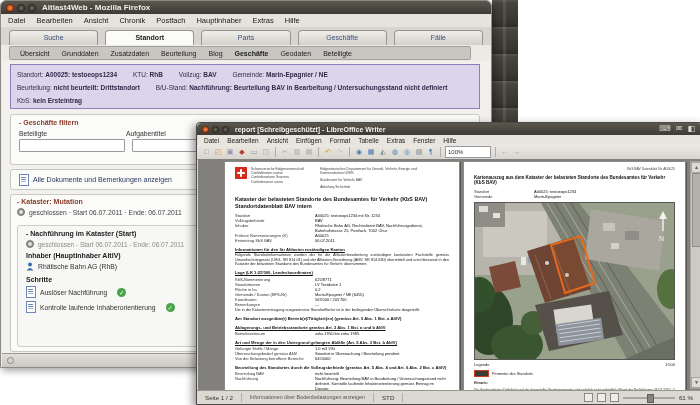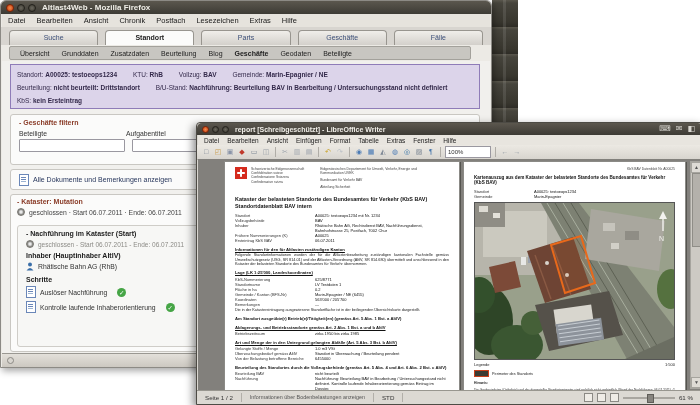--- a/index.html
+++ b/index.html
@@ -114,21 +114,21 @@
       <span class="wbtn"></span>
     </span>
     <span>Altlast4Web - Mozilla Firefox</span>
   </div>
   <div class="menubar">
     <span>Datei</span>
     <span>Bearbeiten</span>
     <span>Ansicht</span>
     <span>Chronik</span>
     <span>Postfach</span>
-    <span>Lesezeichen</span>
+    <span>Hauptinhaber</span>
     <span>Extras</span>
     <span>Hilfe</span>
   </div>
   <div id="ff-tabs">
     <div class="fftab">Suche</div>
     <div class="fftab active">Standort</div>
     <div class="fftab">Parts</div>
     <div class="fftab">Geschäfte</div>
     <div class="fftab">Fälle</div>
   </div>

